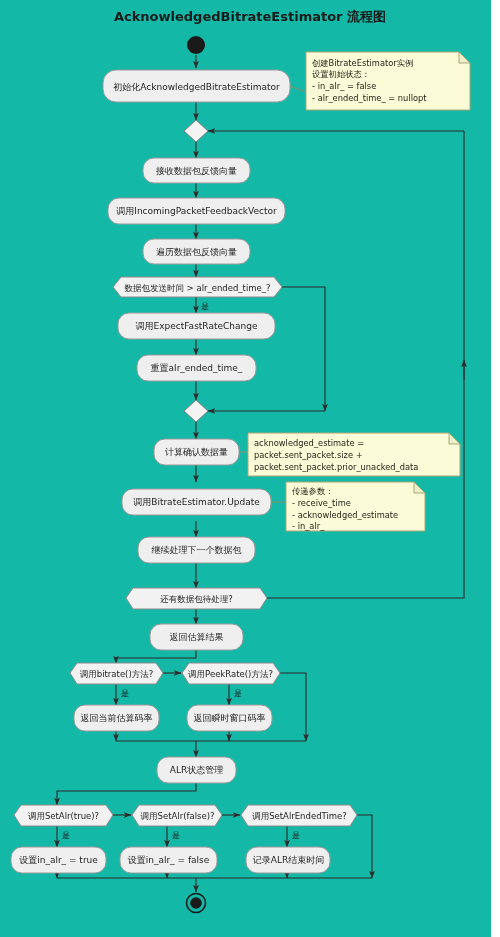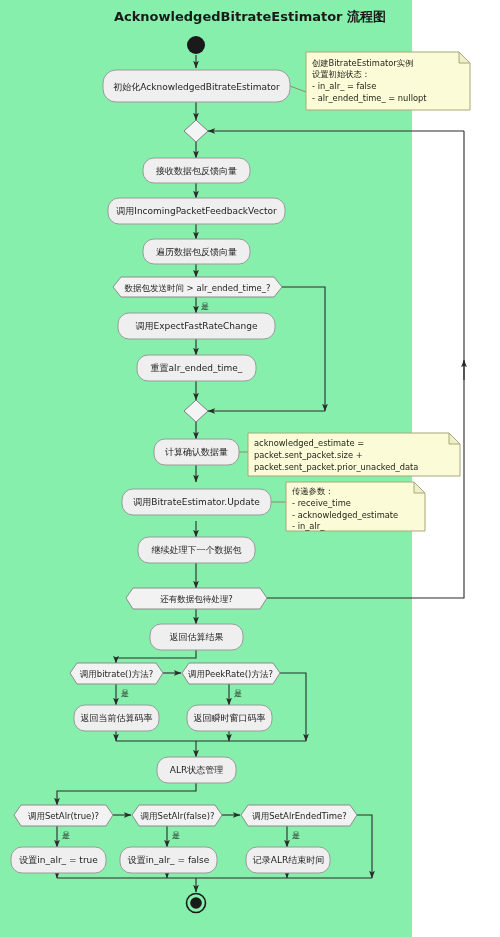--- a/index.html
+++ b/index.html
@@ -8,23 +8,23 @@
     background: #ffffff;
   }
   body {
     width: 500px;
     height: 937px;
     font-family: "DejaVu Sans", "Liberation Sans", sans-serif;
     overflow: hidden;
   }
   #diagram-root {
     position: relative;
-    width: 412px;
+    width: 491px;
     height: 937px;
-    background: #86efac;
+    background: #14b8a6;
   }
   svg#flow {
     display: block;
     width: 500px;
     height: 937px;
   }
   .title-text {
     font-family: "DejaVu Sans", "Liberation Sans", sans-serif;
     font-size: 13px;
     font-weight: bold;

